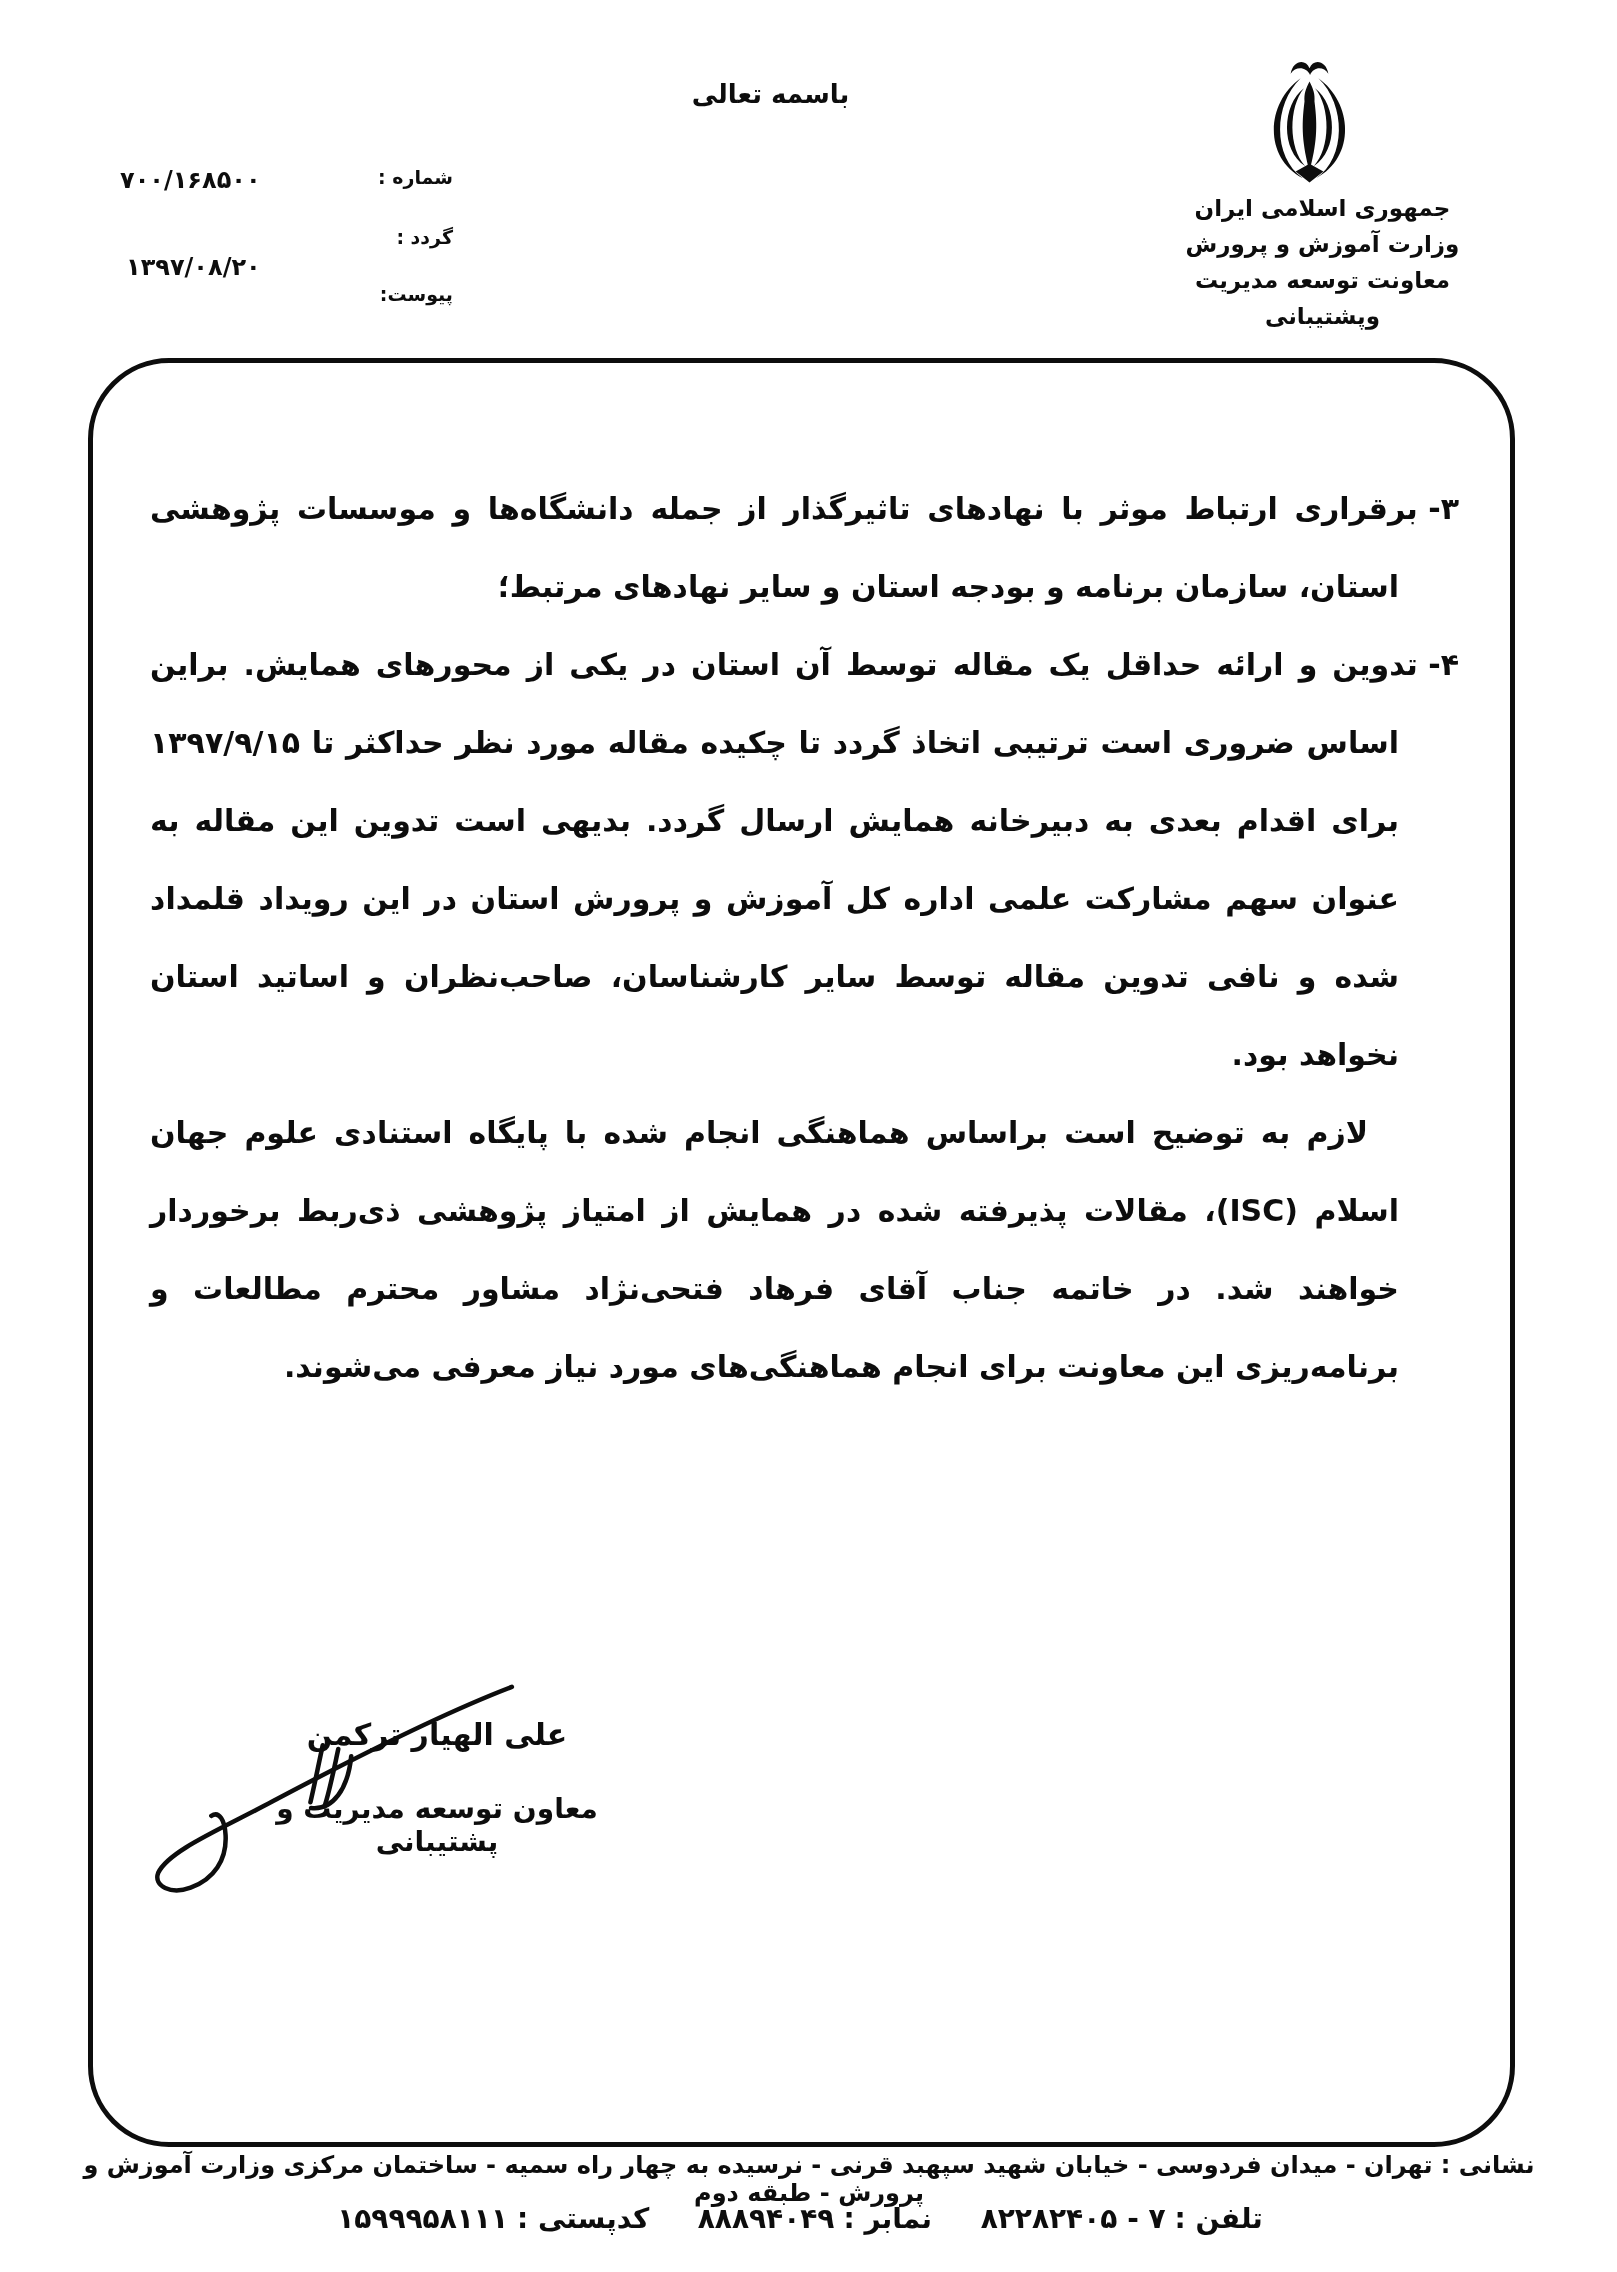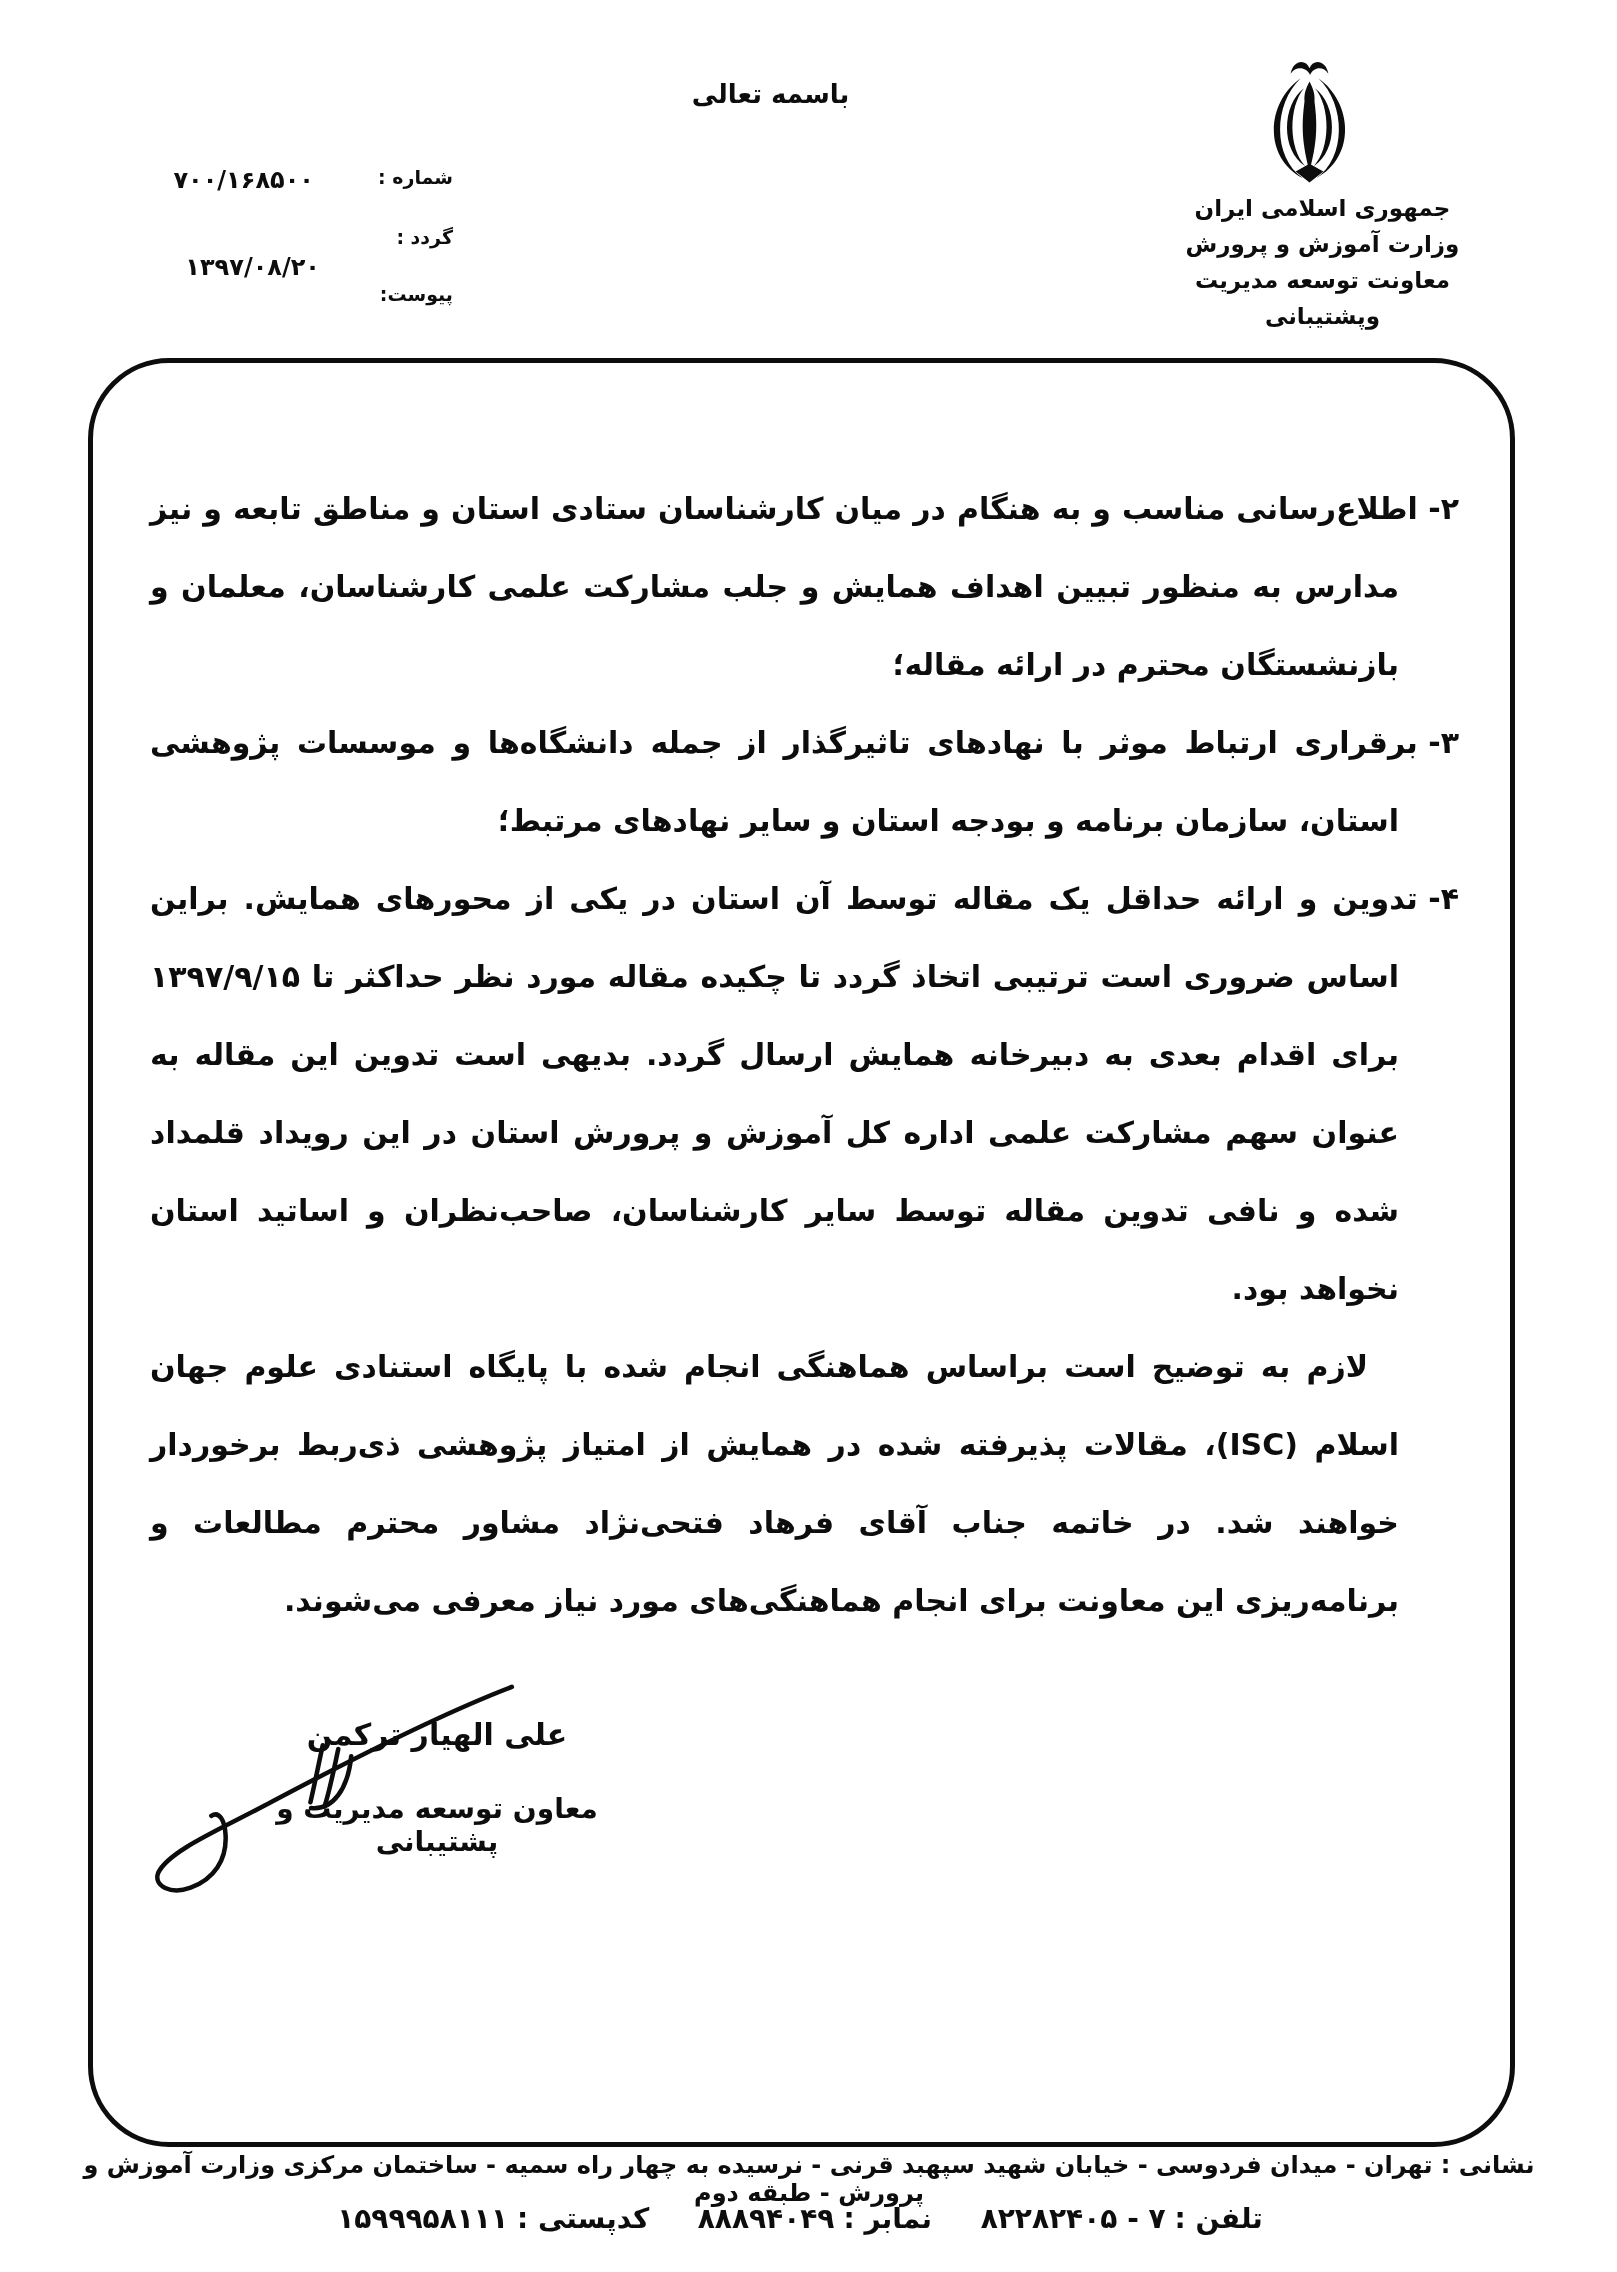--- a/index.html
+++ b/index.html
@@ -22,21 +22,21 @@
   .org-block{
     position:absolute;left:1141px;top:190px;width:363px;
     text-align:center;font-size:23px;font-weight:bold;line-height:36px;
   }
   
   .meta-label{
     position:absolute;width:110px;text-align:right;
     font-size:19px;font-weight:bold;
   }
   .meta-value{
-    position:absolute;width:194px;text-align:right;
+    position:absolute;width:194px;text-align:left;
     font-size:24px;font-weight:bold;letter-spacing:1.3px;
   }
   .lbl-number{left:343px;top:166px;}
   .val-number{left:120px;top:166px;}
   .lbl-date{left:343px;top:226px;}
   .val-date{left:126px;top:253px;}
   .lbl-attach{left:343px;top:283px;}
   
   .main-box{
     position:absolute;left:88px;top:358px;
@@ -108,23 +108,20 @@
   <div class="meta-label lbl-number fa">شماره :</div>
   <div class="meta-value val-number fa">۷۰۰/۱۶۸۵۰۰</div>
   <div class="meta-label lbl-date fa">گردد :</div>
   <div class="meta-value val-date fa">۱۳۹۷/۰۸/۲۰</div>
   <div class="meta-label lbl-attach fa">پیوست:</div>
 
   <div class="main-box"></div>
 
   <div class="body-text fa">
     <p class="list-item">
-      <span class="item-marker">۲-</span><span>اطلاع‌رسانی مناسب و به هنگام در میان کارشناسان ستادی استان و مناطق تابعه و نیز مدارس به منظور تبیین اهداف همایش و جلب مشارکت علمی کارشناسان، معلمان و بازنشستگان محترم در ارائه مقاله؛</span>
-    </p>
-    <p class="list-item">
       <span class="item-marker">۳-</span><span>برقراری ارتباط موثر با نهادهای تاثیرگذار از جمله دانشگاه‌ها و موسسات پژوهشی استان، سازمان برنامه و بودجه استان و سایر نهادهای مرتبط؛</span>
     </p>
     <p class="list-item">
       <span class="item-marker">۴-</span><span>تدوین و ارائه حداقل یک مقاله توسط آن استان در یکی از محورهای همایش. براین اساس ضروری است ترتیبی اتخاذ گردد تا چکیده مقاله مورد نظر حداکثر تا ۱۳۹۷/۹/۱۵ برای اقدام بعدی به دبیرخانه همایش ارسال گردد. بدیهی است تدوین این مقاله به عنوان سهم مشارکت علمی اداره کل آموزش و پرورش استان در این رویداد قلمداد شده و نافی تدوین مقاله توسط سایر کارشناسان، صاحب‌نظران و اساتید استان نخواهد بود.</span>
     </p>
     <p class="closing">لازم به توضیح است براساس هماهنگی انجام شده با پایگاه استنادی علوم جهان اسلام (ISC)، مقالات پذیرفته شده در همایش از امتیاز پژوهشی ذی‌ربط برخوردار خواهند شد. در خاتمه جناب آقای فرهاد فتحی‌نژاد مشاور محترم مطالعات و برنامه‌ریزی این معاونت برای انجام هماهنگی‌های مورد نیاز معرفی می‌شوند.</p>
   </div>
 
   <div class="sig-scribble">
     <svg viewBox="0 0 650 348" xmlns="http://www.w3.org/2000/svg" fill="none" stroke="#0d0d0d" stroke-width="7" stroke-linecap="round">

